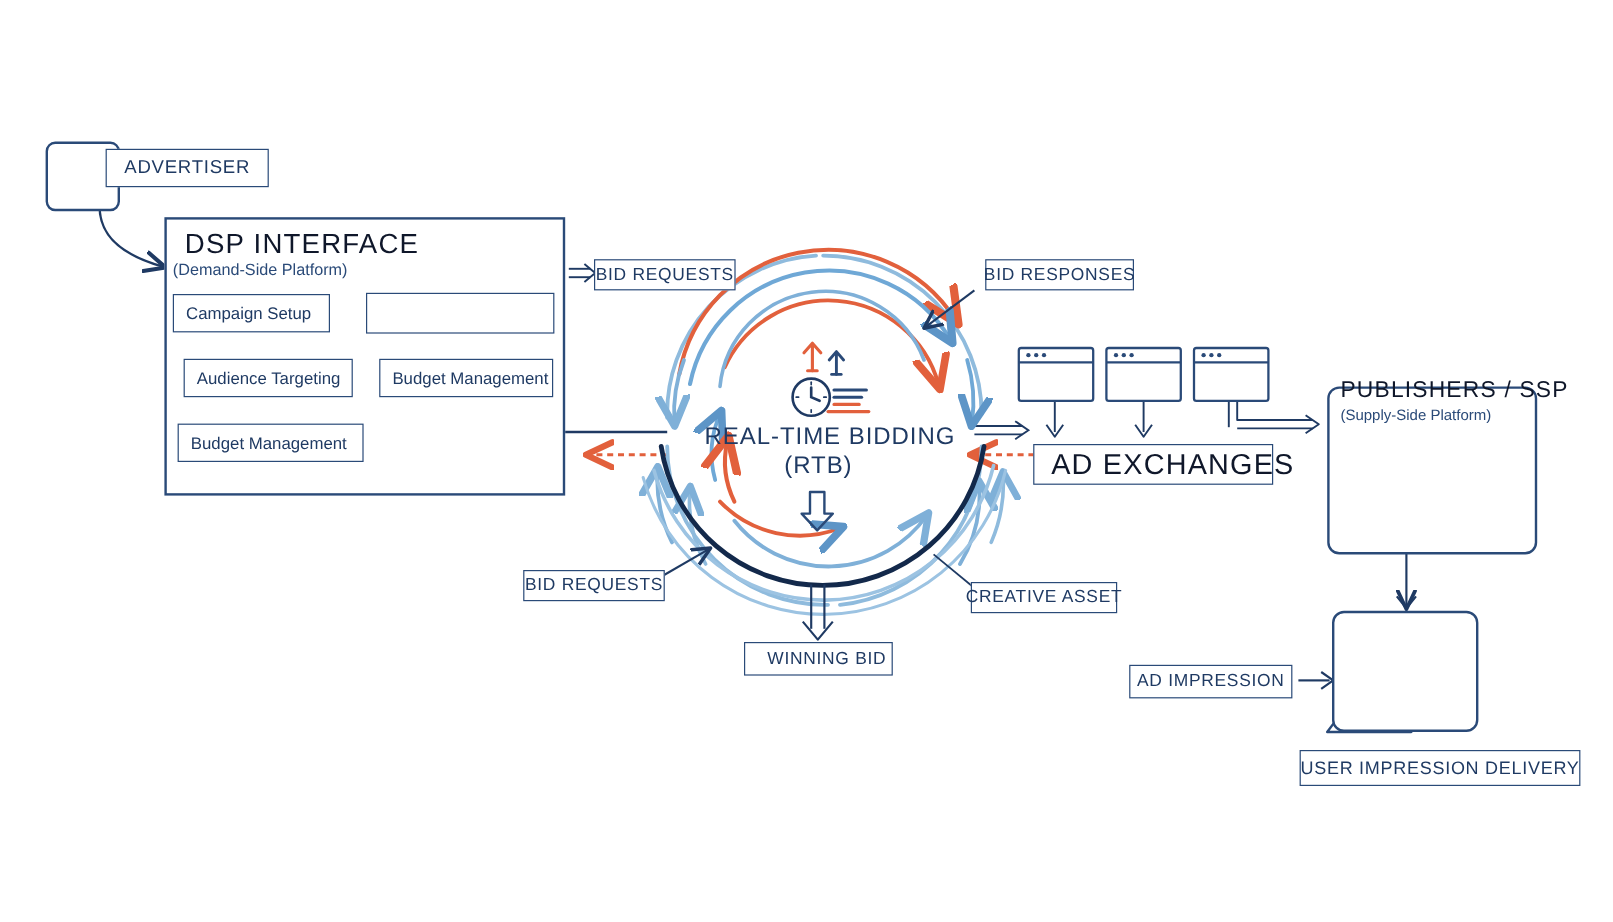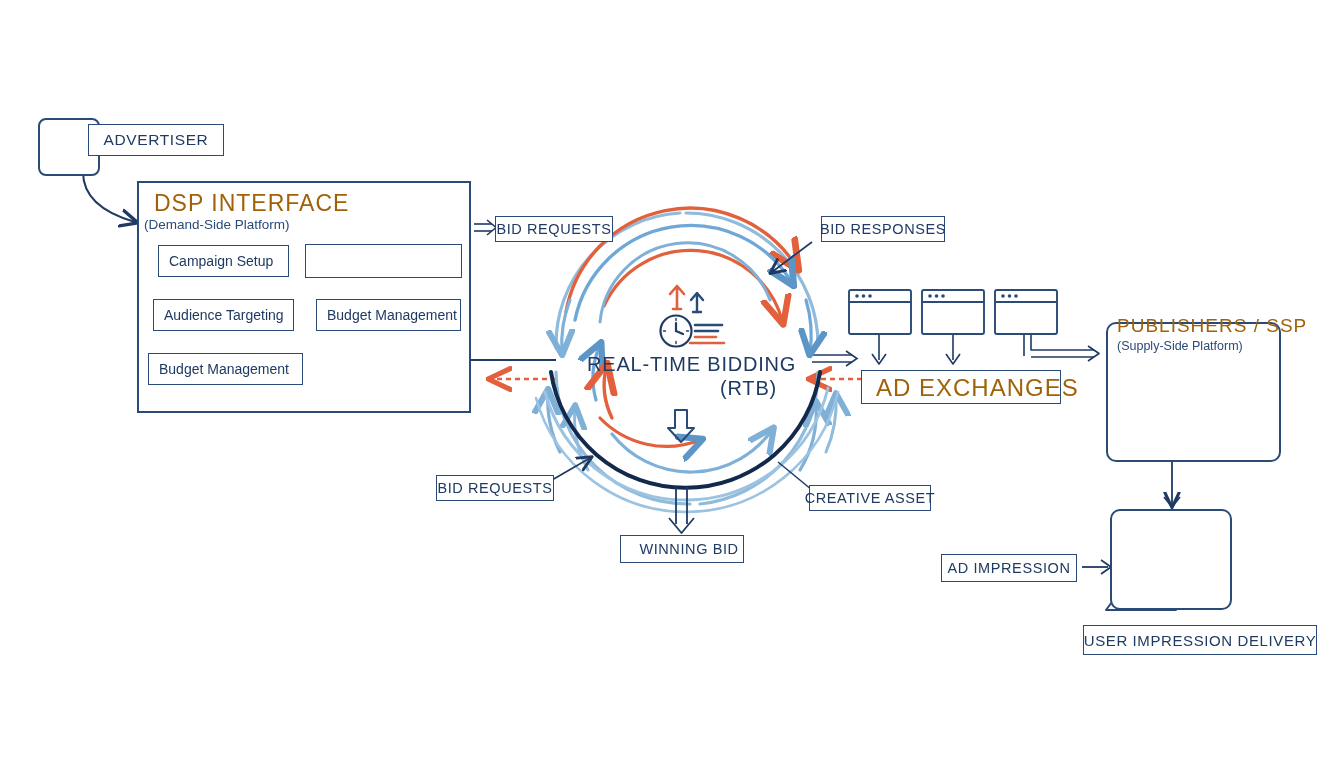--- a/index.html
+++ b/index.html
@@ -38,33 +38,33 @@
     border:1.5px solid #2a4a78;
     background:#ffffff;
     color:#1f3a63;
     font-size:14px;
     display:flex;align-items:center;
     padding-left:10px;
     box-sizing:border-box;
     white-space:nowrap;
   }
   .title-big{
-    position:absolute;color:#a16207;
+    position:absolute;color:#0f172a;
     font-size:23px;letter-spacing:1px;white-space:nowrap;
   }
   .title-sub{
     position:absolute;color:#2a4a78;
     font-size:13.5px;white-space:nowrap;
   }
   .rtb-title{
     position:absolute;
     color:#1f3a63;
     font-size:20px;
     letter-spacing:.8px;
-    text-align:right;
+    text-align:center;
     line-height:1.18;
     white-space:nowrap;
   }
 </style>
 </head>
 <body>
 
 <div id="stage">
 
   <svg class="svg-layer" viewBox="0 0 1344 768">
@@ -288,21 +288,21 @@
     </g>
   </svg>
 
   <div class="panel round" style="left:38px;top:118px;width:62px;height:58px;border-radius:8px;"></div>
   <div class="lbl" style="left:88px;top:124px;width:136px;height:32px;font-size:15.5px;">ADVERTISER</div>
 
   <div class="panel" style="left:137px;top:181px;width:334px;height:232px;"></div>
   <div class="title-big" style="left:154px;top:190px;">DSP INTERFACE</div>
   <div class="title-sub" style="left:144px;top:217px;">(Demand-Side Platform)</div>
 
-  <div class="chip" style="left:158px;top:245px;width:131px;height:32px;">Campaign Setup</div>
+  <div class="chip" style="left:144px;top:245px;width:131px;height:32px;">Campaign Setup</div>
   <div class="chip" style="left:153px;top:299px;width:141px;height:32px;">Audience Targeting</div>
   <div class="chip" style="left:316px;top:299px;width:145px;height:32px;">Budget Management</div>
   <div class="chip" style="left:148px;top:353px;width:155px;height:32px;">Budget Management</div>
   <div class="panel" style="left:305px;top:244px;width:157px;height:34px;border-width:1.6px;"></div>
 
   <div class="rtb-title" style="left:587px;top:353px;width:190px;">
     <span>REAL-TIME BIDDING</span><br>
     <span>(RTB)</span>
   </div>
 

